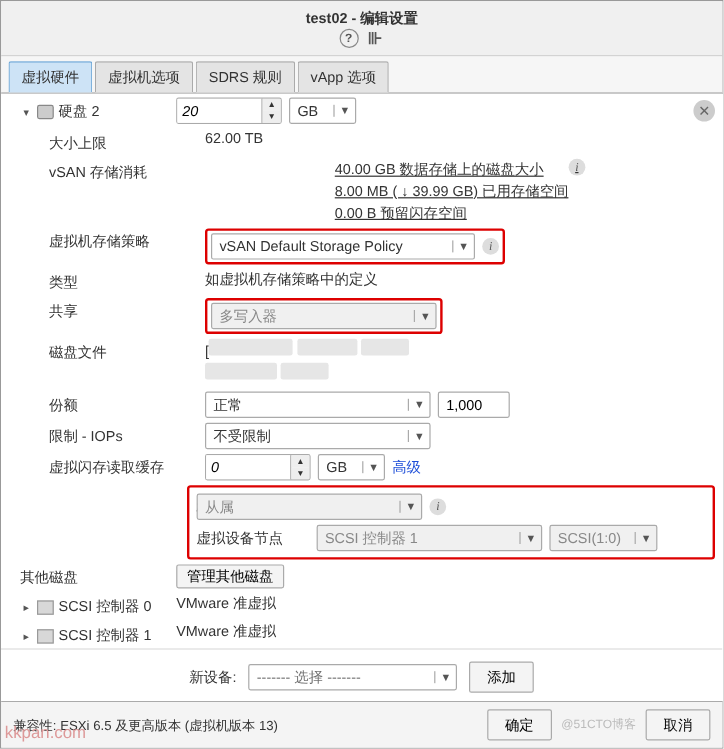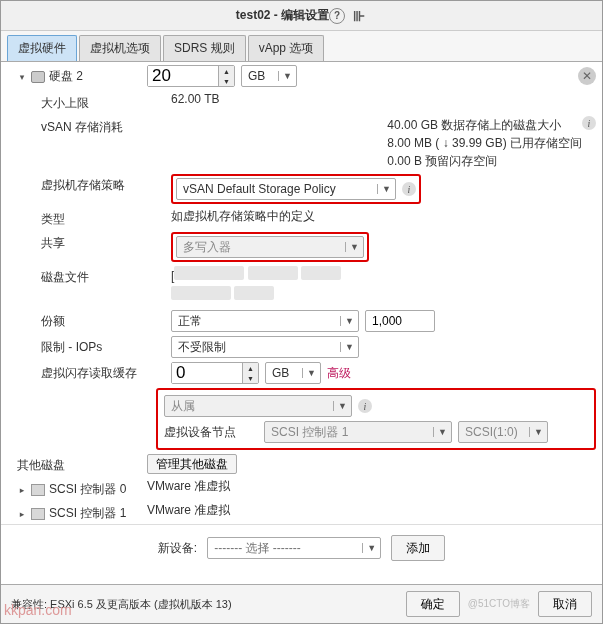--- a/index.html
+++ b/index.html
@@ -1,62 +1,62 @@
 <!DOCTYPE html>
 <html><head>
 <meta charset="utf-8">
 <style>
 * { box-sizing: border-box; margin: 0; padding: 0; font-family: Arial, "Microsoft YaHei", sans-serif; }
 body { background: #fff; width: 603px; height: 624px; font-size: 12px; color: #333; overflow: hidden; }
 .dialog { border: 1px solid #999; height: 624px; display: flex; flex-direction: column; }
-.titlebar { background: #f0f0f0; padding: 6px 8px; border-bottom: 1px solid #ccc; display: flex; justify-content: center; align-items: center; font-weight: bold; }
+.titlebar { background: #f0f0f0; padding: 6px 8px; border-bottom: 1px solid #ccc; display: flex; justify-content: center; align-items: center; font-weight: bold; flex-direction: column; }
 .titlebar-right { display: flex; gap: 6px; }
 .help-icon, .pin-icon { width: 16px; height: 16px; border: 1px solid #888; border-radius: 50%; display: inline-flex; align-items: center; justify-content: center; font-size: 10px; color: #555; cursor: pointer; }
 .pin-icon { border-radius: 0; border: none; font-size: 14px; }
 .tabs { display: flex; background: #f6f6f6; border-bottom: 1px solid #aaa; padding: 4px 6px 0; gap: 2px; }
 .tab { padding: 4px 10px; background: #e4e4e4; border: 1px solid #aaa; border-bottom: none; border-radius: 2px 2px 0 0; cursor: pointer; font-size: 12px; }
 .tab.active { background: #cde3f6; border-color: #6ba5d6; font-weight: normal; }
 .content { flex: 1; overflow-y: auto; background: #fff; padding: 0; }
 .row { display: flex; align-items: flex-start; padding: 3px 6px; min-height: 24px; }
 .row.tight { padding-top: 2px; padding-bottom: 2px; }
 .indent1 { padding-left: 16px; }
 .indent2 { padding-left: 40px; }
 .label { flex: 0 0 130px; display: flex; align-items: center; gap: 4px; padding-top: 3px; }
 .value { flex: 1; display: flex; align-items: center; gap: 6px; flex-wrap: wrap; }
 .expand { width: 10px; height: 10px; display: inline-flex; align-items: center; justify-content: center; font-size: 9px; color: #555; cursor: pointer; }
 .disk-icon { width: 14px; height: 12px; background: #ccc; border: 1px solid #888; border-radius: 2px; display: inline-block; }
 .icon-small { width: 14px; height: 12px; background: #d8d8d8; border: 1px solid #999; display: inline-block; }
 .spinner { display: flex; border: 1px solid #aaa; height: 22px; border-radius: 2px; }
-.spinner input { border: none; width: 70px; padding: 0 4px; font-size: 17px; }
+.spinner input { border: none; width: 70px; padding: 0 4px; font-size: 12px; font-style: italic; }
 .spinner-btns { display: flex; flex-direction: column; border-left: 1px solid #aaa; width: 16px; }
 .spinner-btn { flex: 1; font-size: 7px; display: flex; align-items: center; justify-content: center; cursor: pointer; background: #eee; }
 .select { height: 22px; border: 1px solid #aaa; border-radius: 2px; background: #fff; display: flex; align-items: center; padding: 0 4px 0 6px; cursor: pointer; position: relative; }
 .select.w50 { width: 56px; }
 .select.w90 { width: 90px; }
 .select.w160 { width: 188px; }
 .select.w200 { width: 220px; }
 .select.wnew { width: 174px; }
 .select-arrow { margin-left: auto; border-left: 1px solid #aaa; padding-left: 4px; font-size: 9px; color: #555; }
 .select.disabled { background: #f0f0f0; color: #888; }
 .info-icon { width: 14px; height: 14px; border-radius: 50%; background: #ddd; color: #555; display: inline-flex; align-items: center; justify-content: center; font-size: 10px; font-style: italic; font-family: serif; cursor: pointer; }
 .remove-x { width: 18px; height: 18px; border-radius: 50%; background: #ccc; color: #666; display: flex; align-items: center; justify-content: center; cursor: pointer; margin-left: auto; font-size: 12px; }
 .hl { border: 2px solid #d00; border-radius: 3px; padding: 2px 3px; display: inline-flex; align-items: center; gap: 6px; }
 .hl-row { border: 2px solid #d00; border-radius: 3px; padding: 3px 6px; margin: 2px 6px 2px 155px; }
 .vsan-lines { font-size: 12px; line-height: 1.5; }
-.link { color: #be185d; cursor: pointer; }
+.link { color: #1d4ed8; cursor: pointer; }
 .btn { height: 26px; padding: 0 14px; background: #f4f4f4; border: 1px solid #aaa; border-radius: 2px; cursor: pointer; font-size: 12px; }
 .btn.small { height: 20px; padding: 0 8px; }
 .redacted { background: #e6e6e6; height: 14px; display: inline-block; border-radius: 2px; }
 .new-device { display: flex; align-items: center; justify-content: center; gap: 10px; padding: 10px 0; border-top: 1px solid #ddd; }
 .new-device .lbl { font-weight: normal; }
 .footer { border-top: 1px solid #aaa; padding: 6px 10px; display: flex; align-items: center; gap: 8px; background: #f4f4f4; }
 .footer .compat { font-size: 11px; color: #333; }
 .footer .spacer { flex: 1; }
 .watermark { position: absolute; bottom: 6px; left: 4px; font-size: 14px; color: #d99; }
-.text-input { border: 1px solid #aaa; height: 22px; padding: 0 6px; width: 70px; border-radius: 2px; font-size: 12px; }
+.text-input { border: 1px solid #aaa; height: 22px; padding: 0 6px; width: 60px; border-radius: 2px; font-size: 12px; }
 </style>
 </head>
 <body>
 
 <div class="dialog">
   <div class="titlebar">
     <span>test02 - 编辑设置</span>
     <div class="titlebar-right">
       <span class="help-icon">?</span>
       <span class="pin-icon">⊪</span>
@@ -101,21 +101,21 @@
       <div class="value">
           <span>62.00 TB</span>
         </div>
     </div>
 
     <div class="row indent2 tight">
       <div class="label">
           <span>vSAN 存储消耗</span>
         </div>
       <div class="value vsan-lines">
-        <div style="width:100%; display:flex; justify-content:flex-end; align-items:flex-start;">
+        <div style="width:100%; display:flex; justify-content:center; align-items:flex-start;text-decoration:underline;">
           <div>
             <div>40.00 GB 数据存储上的磁盘大小</div>
             <div>8.00 MB ( ↓ 39.99 GB) 已用存储空间</div>
             <div>0.00 B 预留闪存空间</div>
           </div>
           <span class="info-icon">i</span>
         </div>
       </div>
     </div>
 

